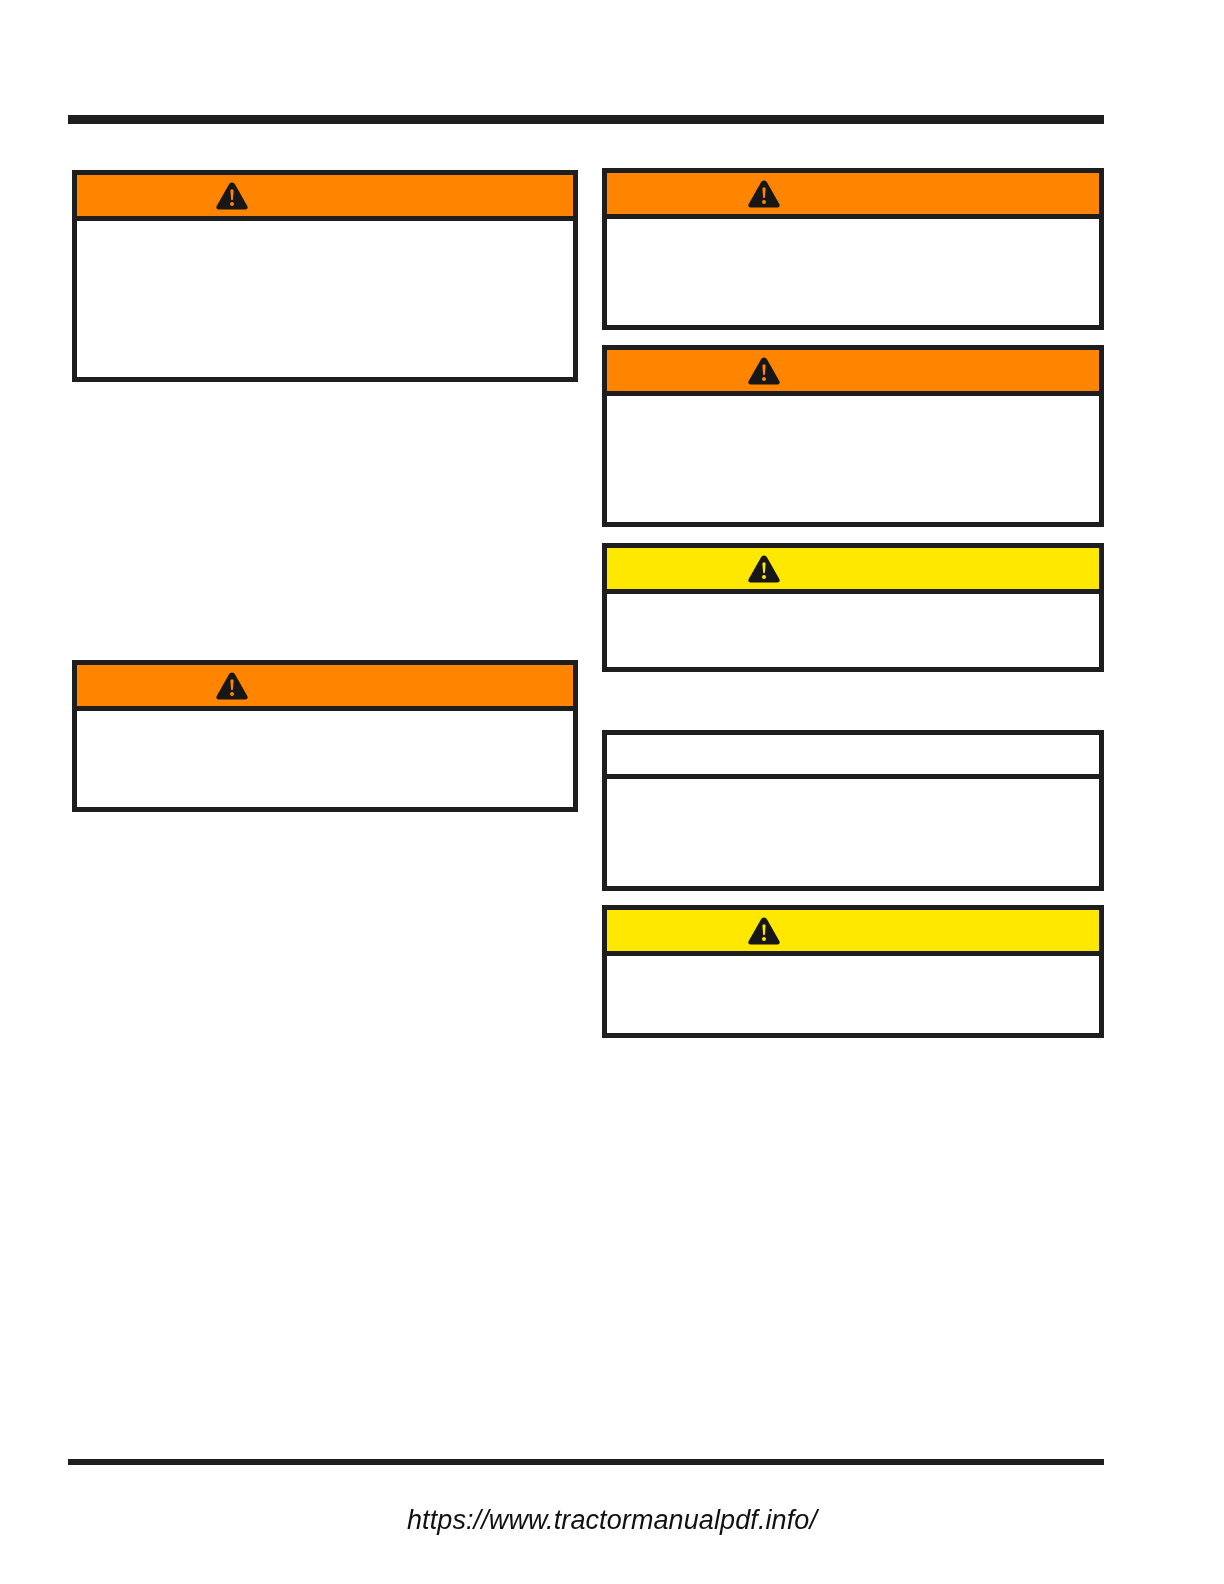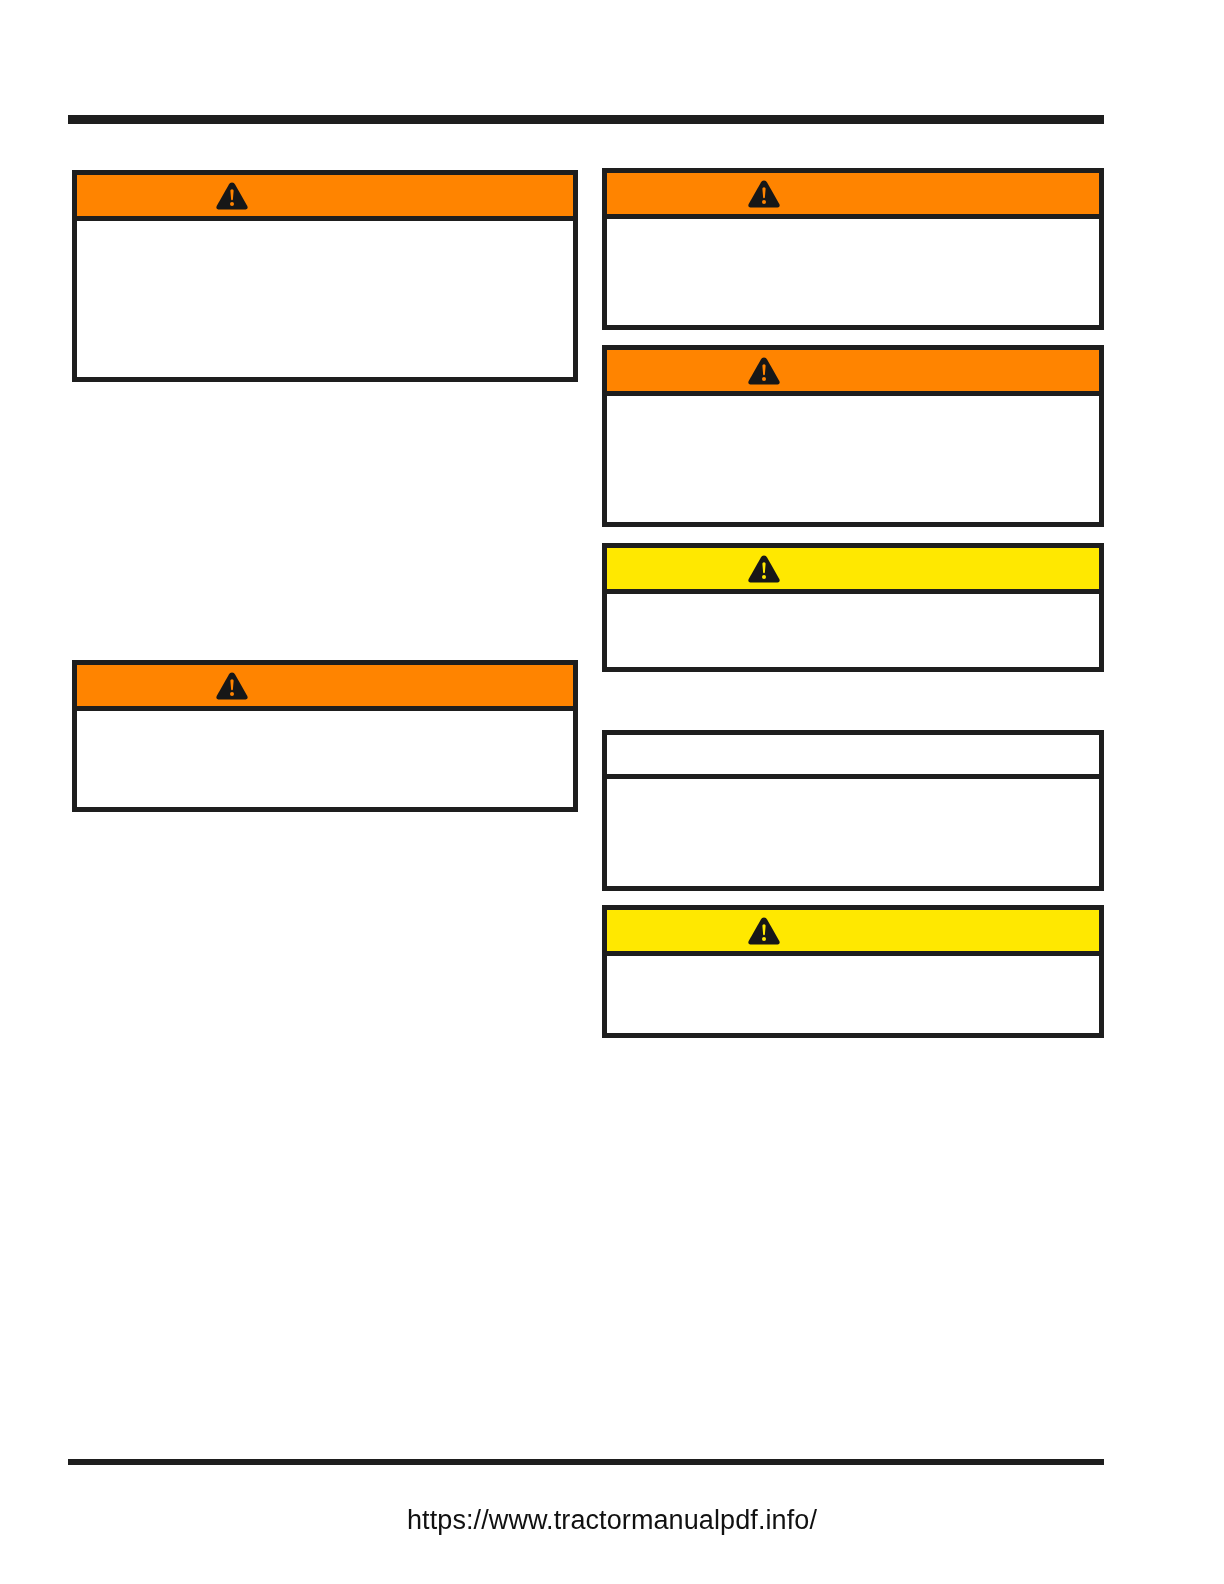--- a/index.html
+++ b/index.html
@@ -44,20 +44,21 @@
     position: absolute;
     left: 0;
     top: 1503px;
     width: 1224px;
     text-align: center;
     font-size: 27px;
     line-height: 34px;
     color: #111111;
     letter-spacing: 0.1px;
     white-space: nowrap;
+    font-style: italic;
   }
 
   
   .col {
     position: absolute;
     top: 0;
   }
   .col-left  { left: 72px;  width: 506px; }
   .col-right { left: 602px; width: 502px; }
 

